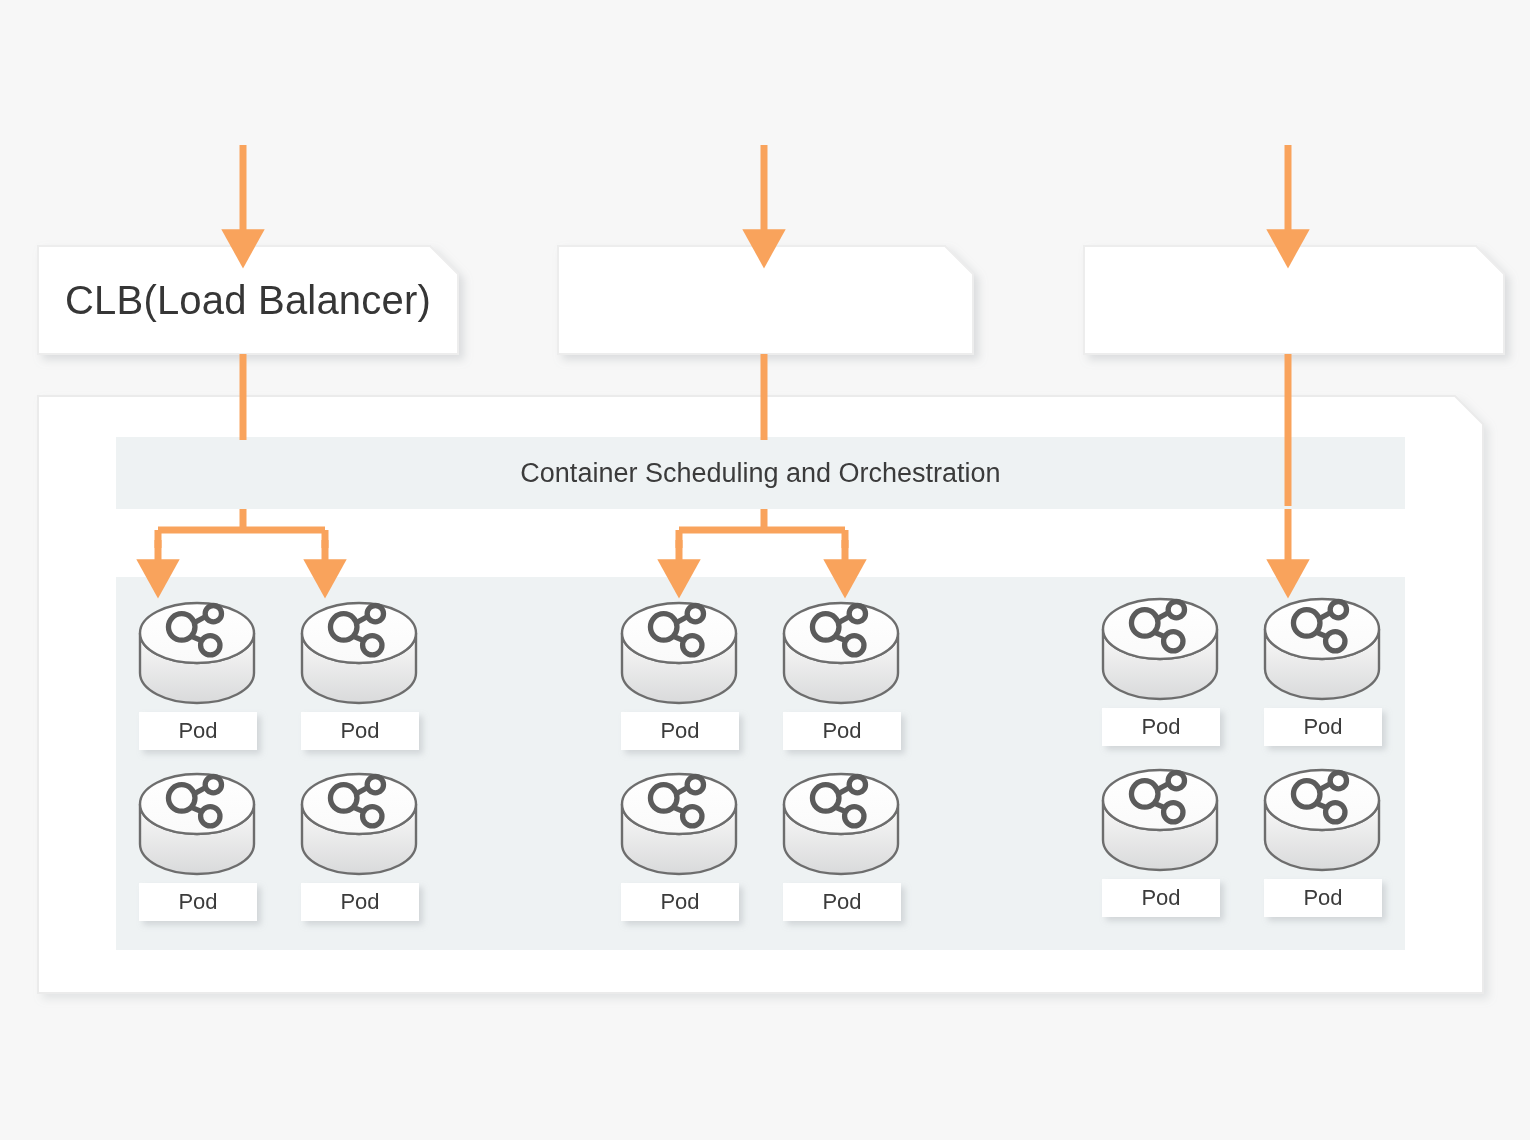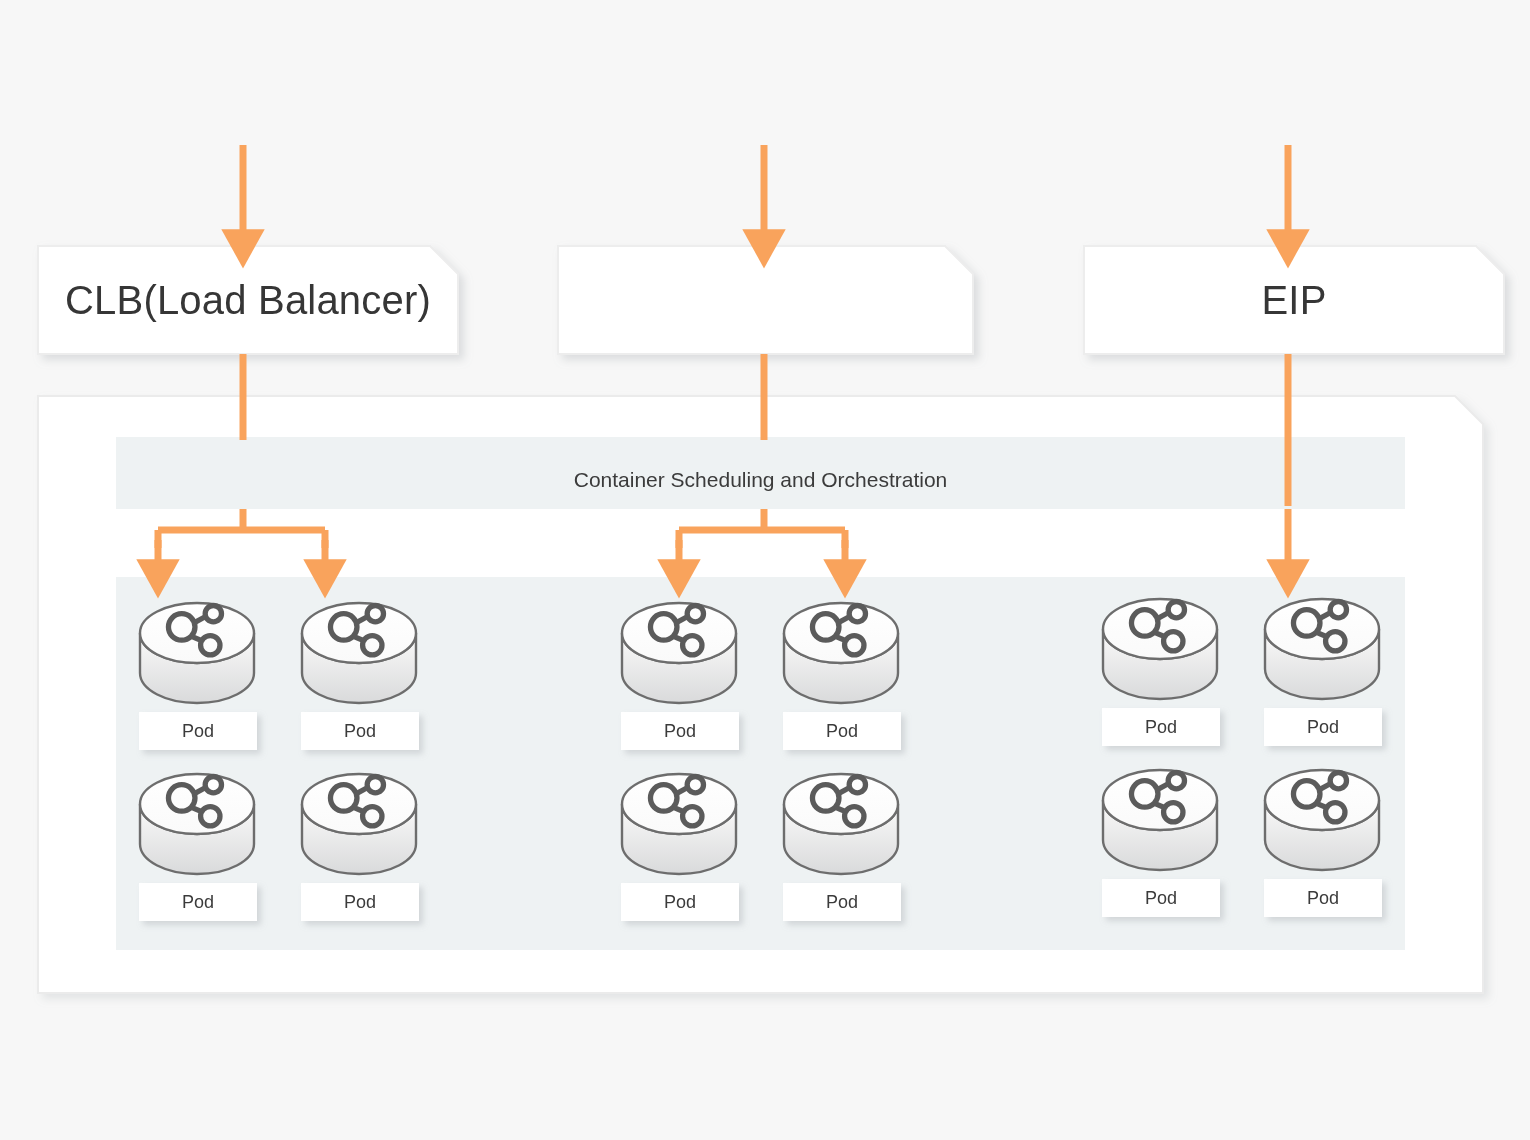--- a/index.html
+++ b/index.html
@@ -43,34 +43,33 @@
     white-space: nowrap;
     pointer-events: none;
   }
 
   .band-label {
     position: absolute;
     display: flex;
     align-items: center;
     justify-content: center;
     color: #3b3b3b;
-    font-size: 21px;
+    font-size: 27px;
     font-weight: 400;
     white-space: nowrap;
     pointer-events: none;
-    margin-top: 7px;
   }
 
   .pod-label {
     position: absolute;
     display: flex;
     align-items: center;
     justify-content: center;
     color: #3b3b3b;
-    font-size: 18px;
+    font-size: 22px;
     font-weight: 400;
     white-space: nowrap;
     pointer-events: none;
   }
 </style>
 </head>
 <body>
 
 <div id="stage">
 
@@ -353,21 +352,20 @@
         <rect x="1102" y="879" width="118" height="38" fill="#ffffff" filter="url(#podShadow)"></rect>
       </g>
     <g>
         <rect x="1264" y="879" width="118" height="38" fill="#ffffff" filter="url(#podShadow)"></rect>
       </g>
   </svg>
 
   <div class="node-label" style="left:38px; top:246px; width:420px; height:108px;">CLB(Load Balancer)</div>
 
 
-  <div class="node-label" style="left:1084px; top:246px; width:420px; height:108px;">EIP</div>
 
   <div class="band-label" style="left:116px; top:437px; width:1289px; height:72px;">Container Scheduling and Orchestration</div>
 
   <div class="pod-label" style="left:139px; top:712px; width:118px; height:38px;">Pod</div>
   <div class="pod-label" style="left:301px; top:712px; width:118px; height:38px;">Pod</div>
   <div class="pod-label" style="left:139px; top:883px; width:118px; height:38px;">Pod</div>
   <div class="pod-label" style="left:301px; top:883px; width:118px; height:38px;">Pod</div>
 
   <div class="pod-label" style="left:621px; top:712px; width:118px; height:38px;">Pod</div>
   <div class="pod-label" style="left:783px; top:712px; width:118px; height:38px;">Pod</div>

